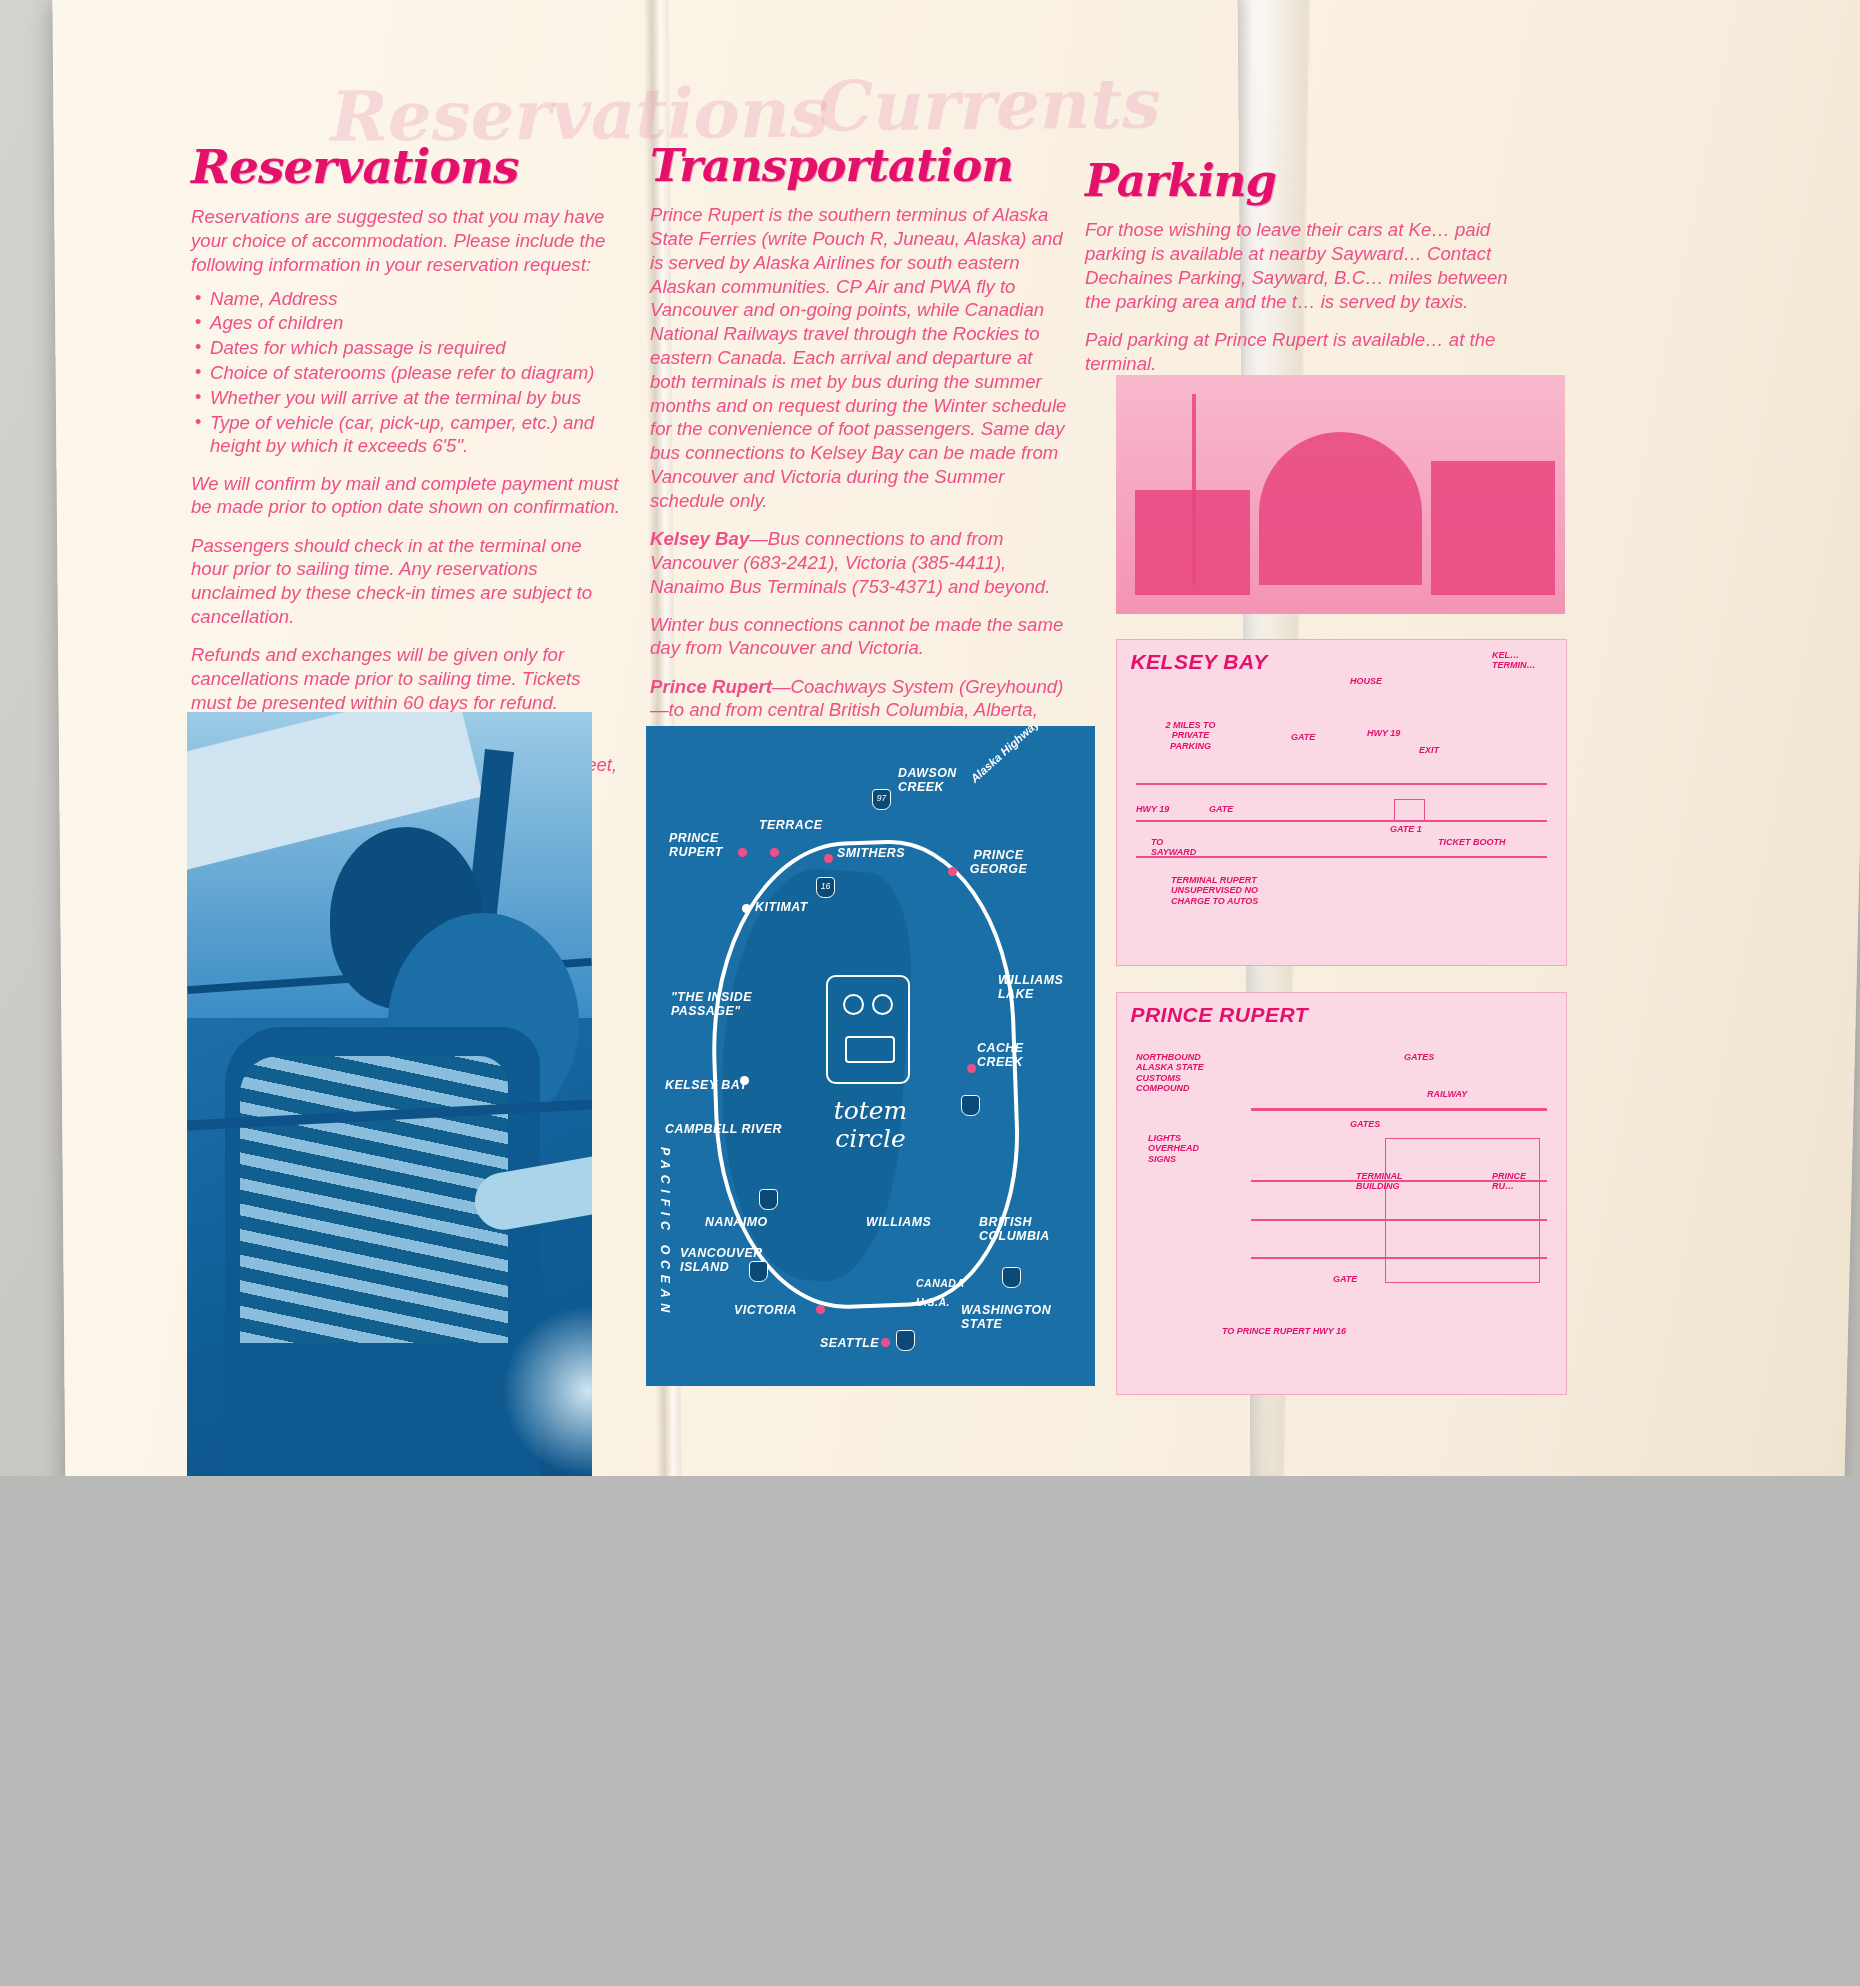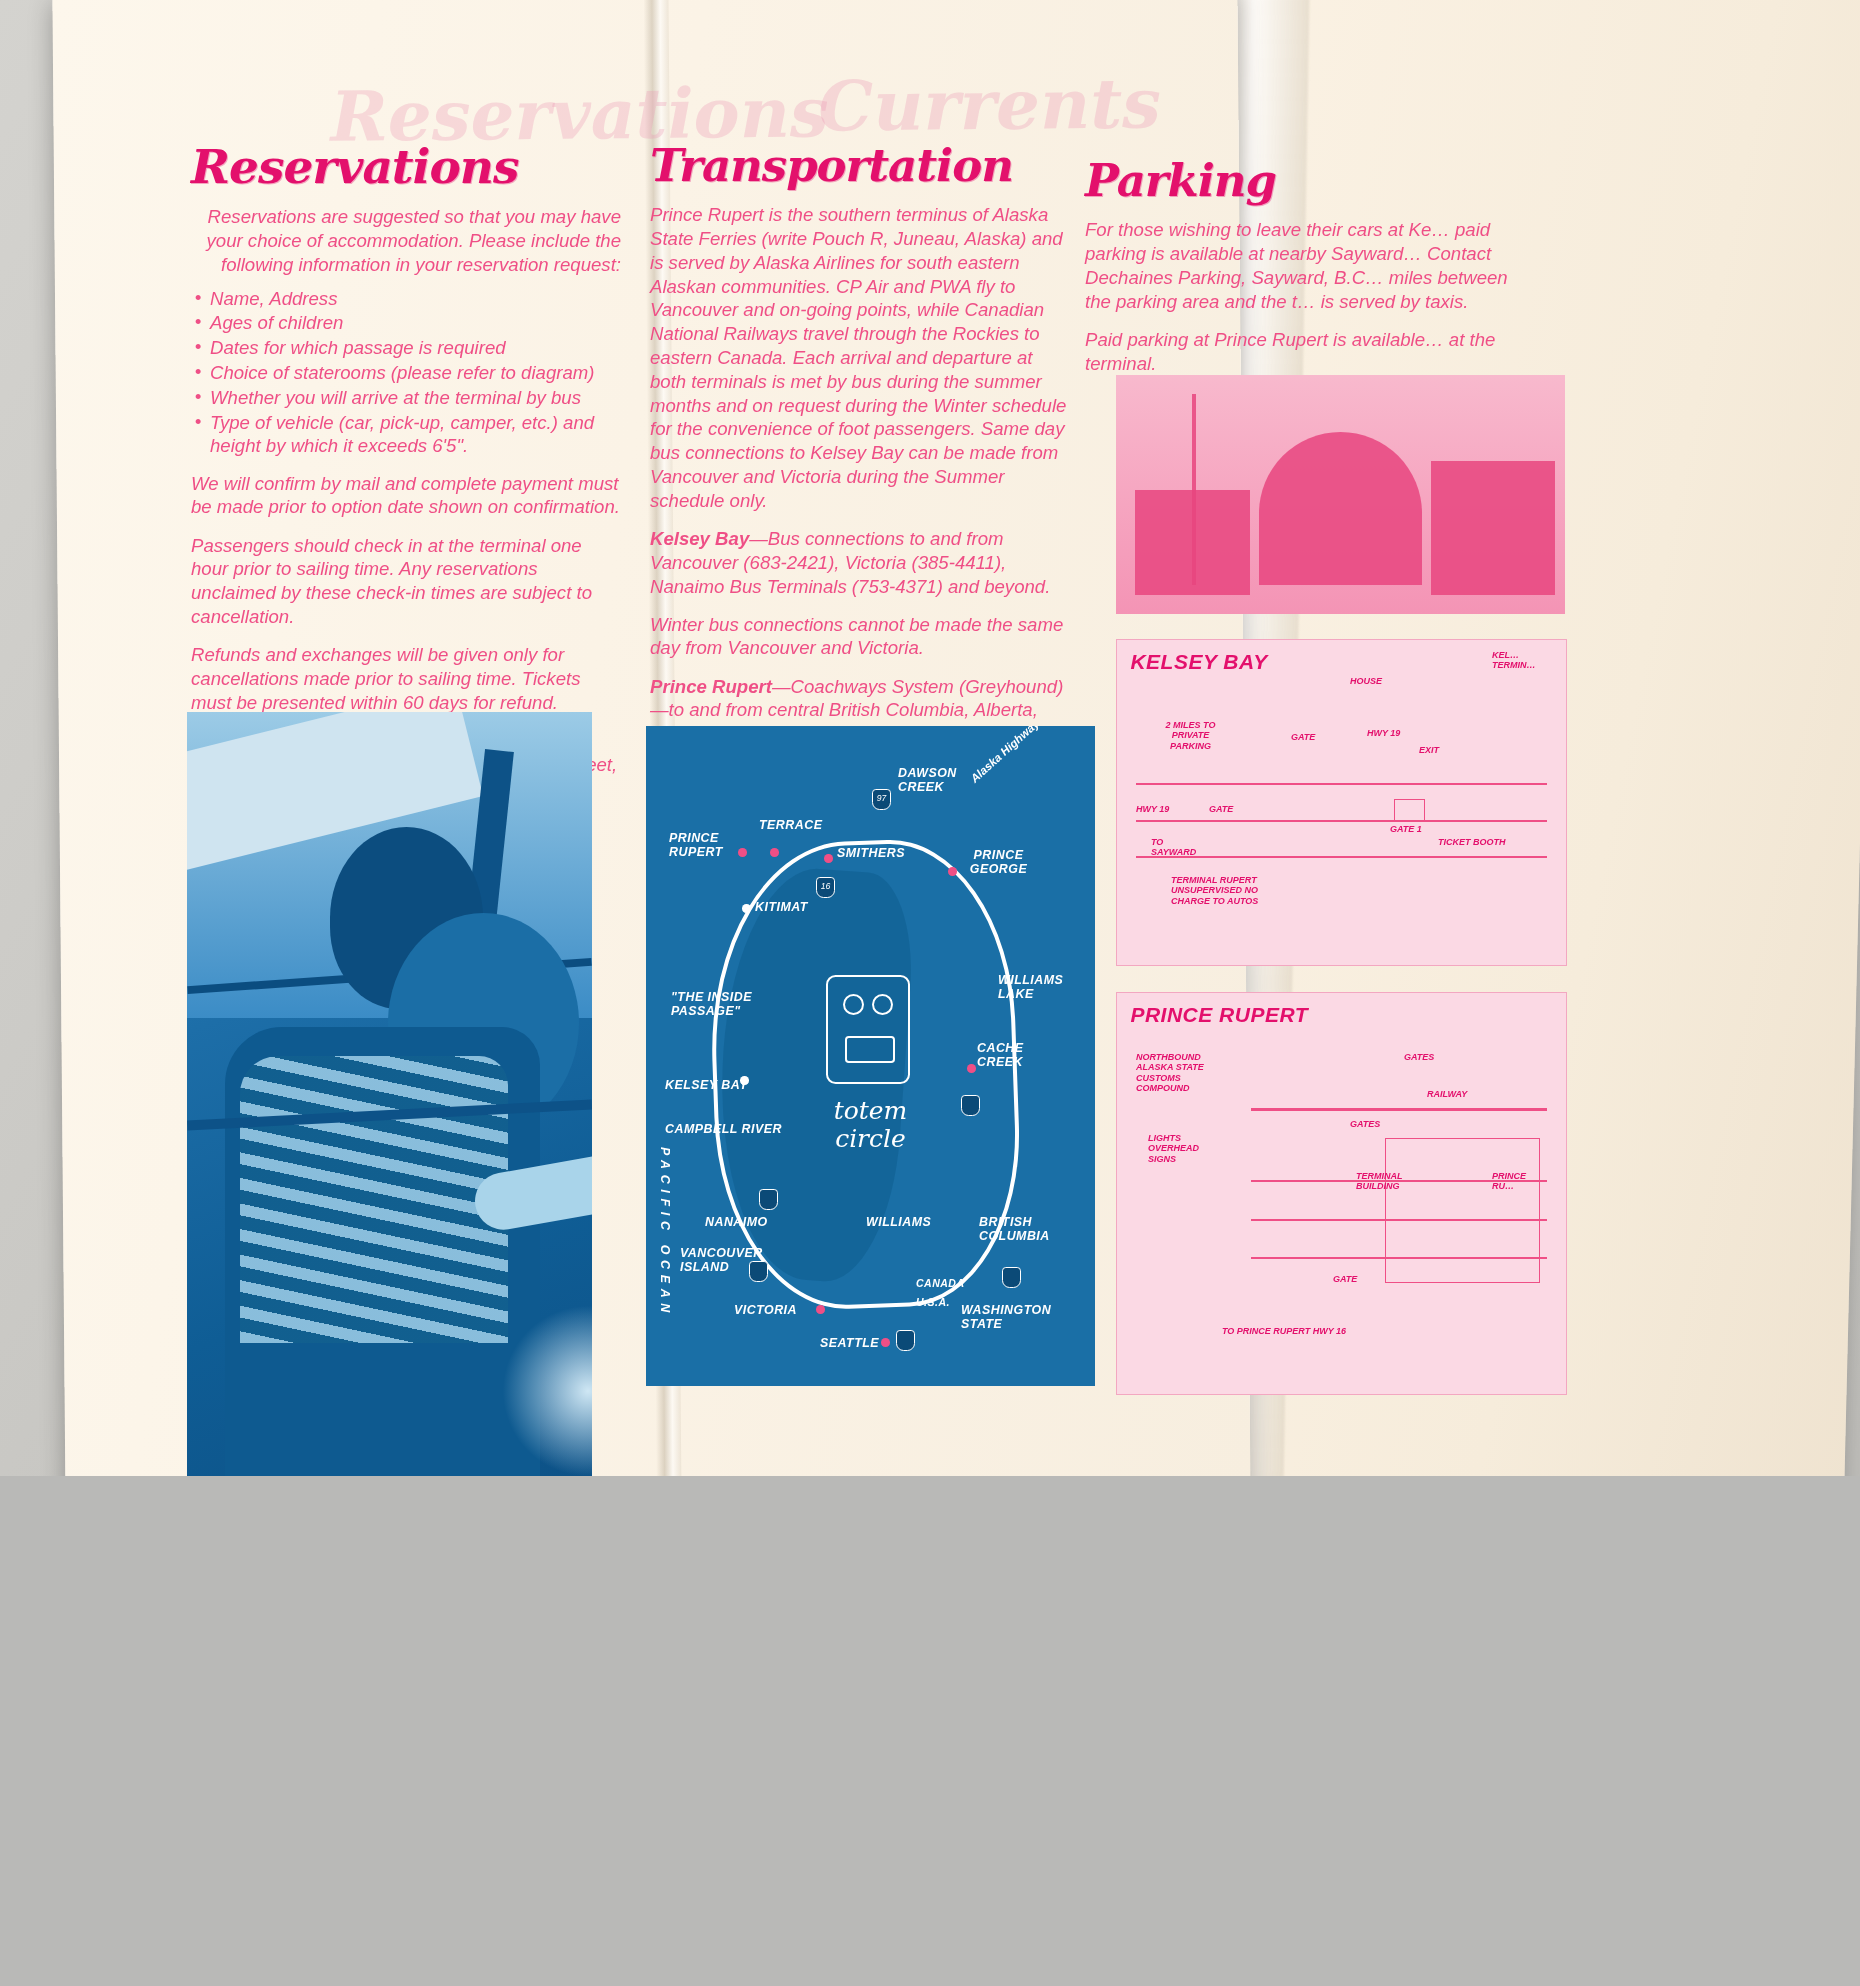--- a/index.html
+++ b/index.html
@@ -35,21 +35,21 @@
   .title{
      color:#e3106c;font-family:"DejaVu Serif",serif;font-weight:bold;
      font-size:47px;letter-spacing:-1px;line-height:1;
      text-shadow:1px 1px 0 rgba(227,16,108,.35);}
   .title.t2{font-size:45px;}
   .title.t3{font-size:45px;}
 
   .body{color:#ef4f86;font-size:18.6px;line-height:1.28;margin-top:15.3px;
         font-family:"Liberation Sans",sans-serif;}
   .body p{margin:0 0 14.3px 0;}
-  .body .tight{margin-bottom:10px;text-align:right;}
+  .body .tight{margin-bottom:10px;}
   ul.bullets{margin:5.7px 0 13.4px 0;padding:0;list-style:none;}
   ul.bullets li{position:relative;padding-left:19px;margin:1px 0;}
   ul.bullets li:before{content:"•";position:absolute;left:3.8px;top:-1px;color:#ef4f86;}
   .b{font-weight:bold;}
 
   
   .photo{position:absolute;left:187px;top:712px;width:405px;height:765px;
      background:linear-gradient(160deg,#2f86c4 0%,#1d6ea8 35%,#0f5d95 70%,#0d5287 100%);
      overflow:hidden;}
   .ph-sky{position:absolute;left:0;top:0;width:100%;height:40%;

